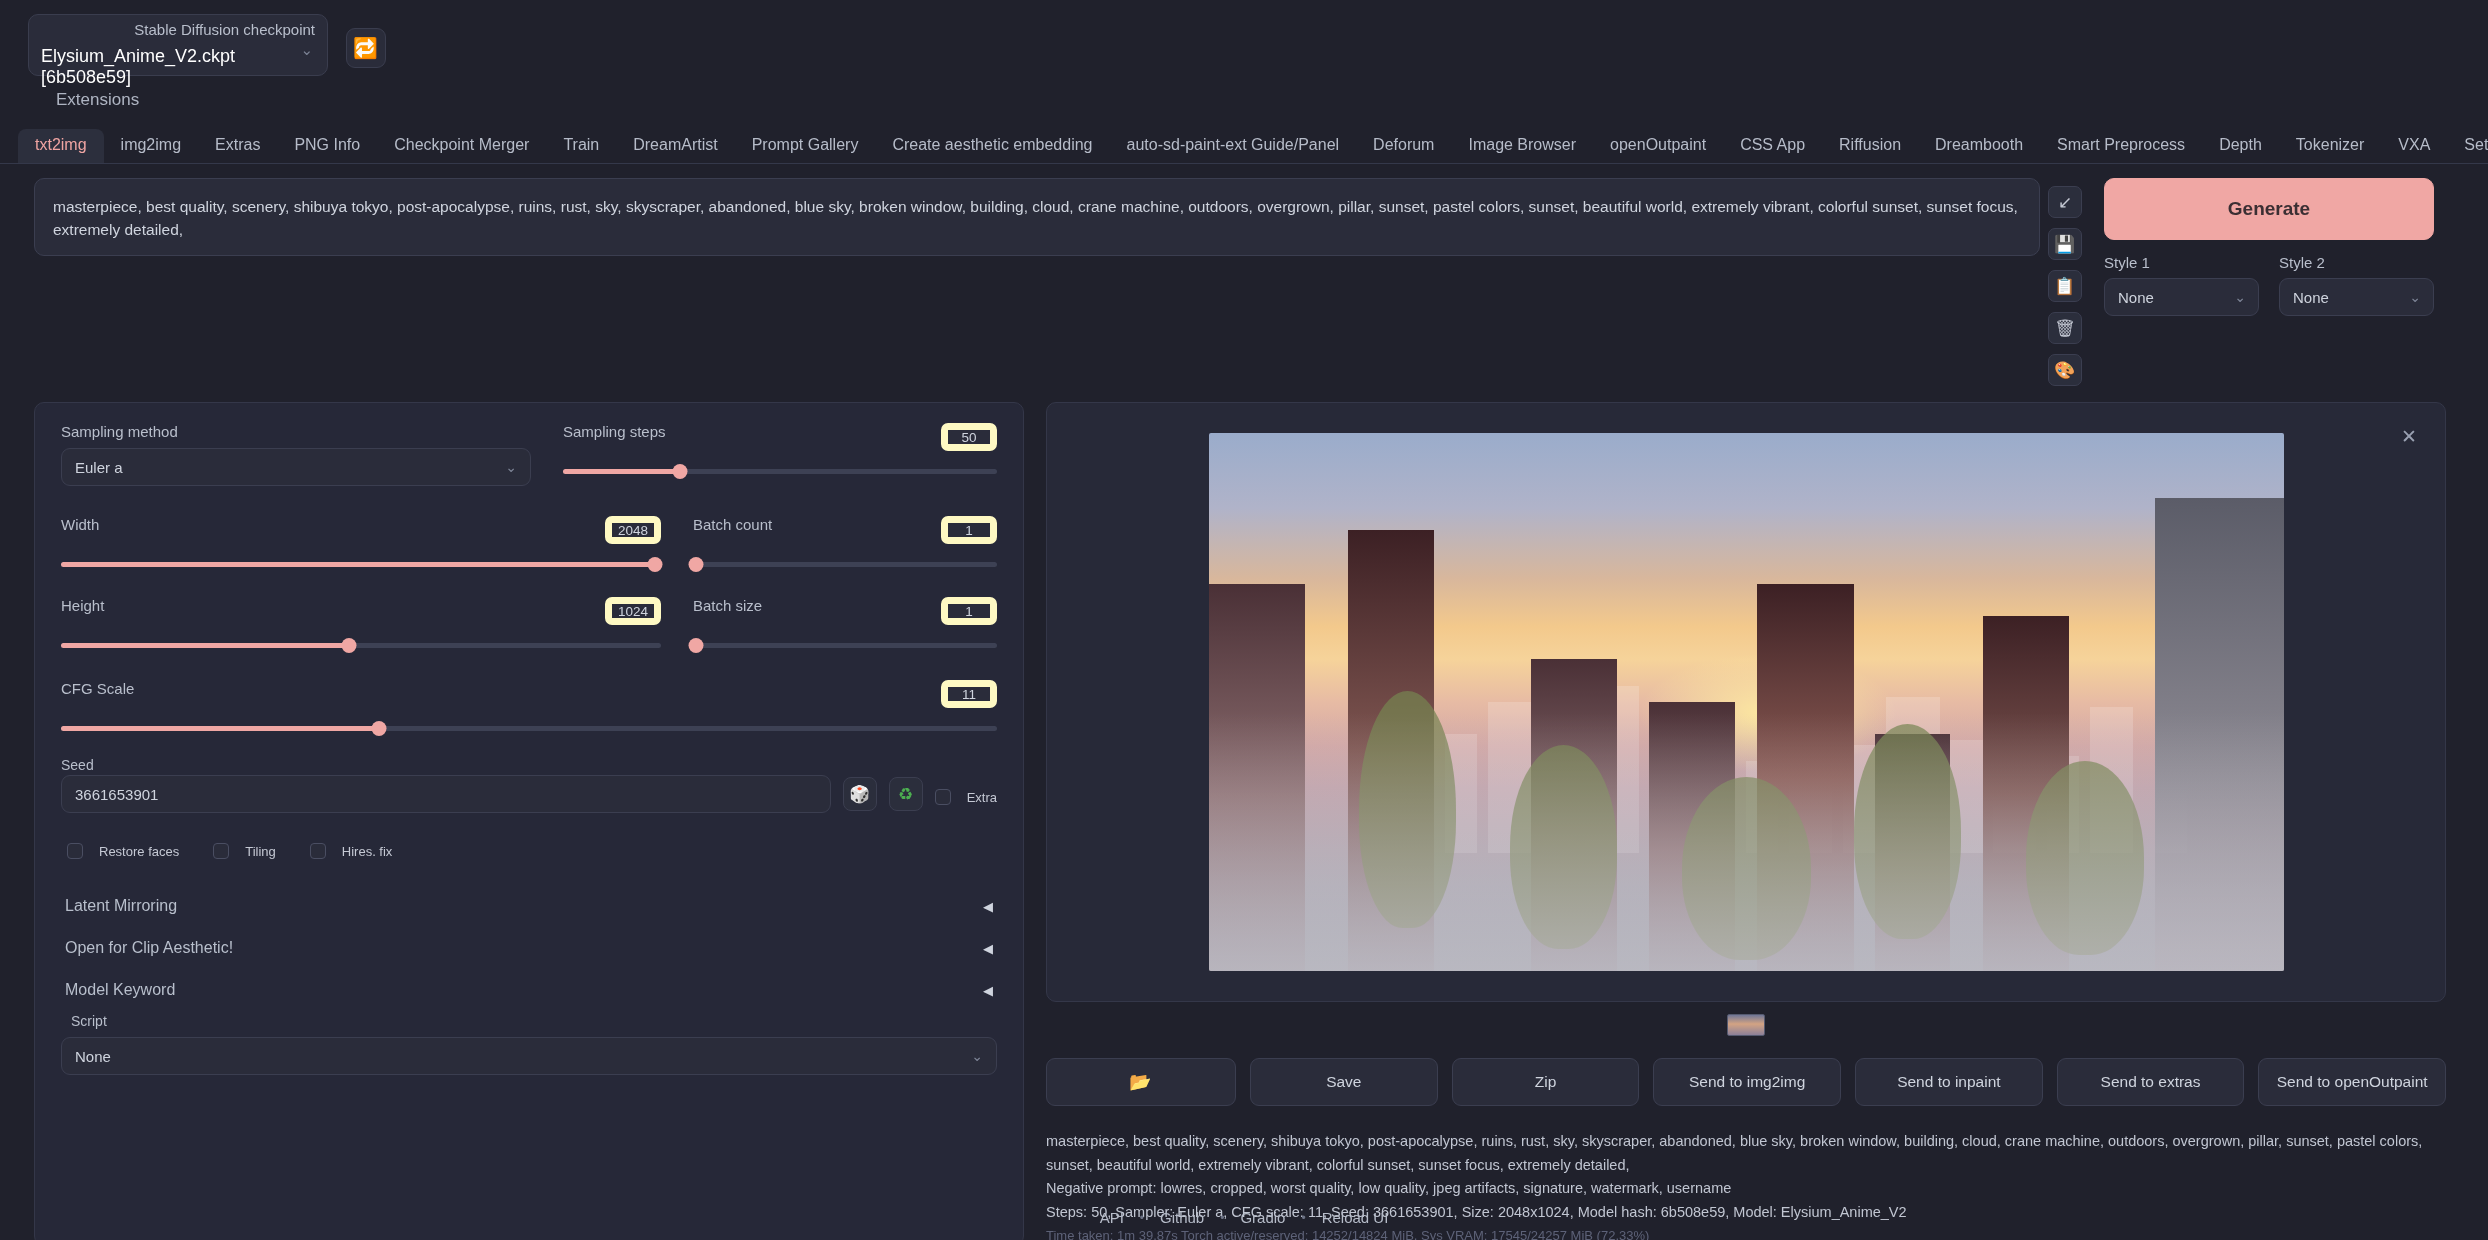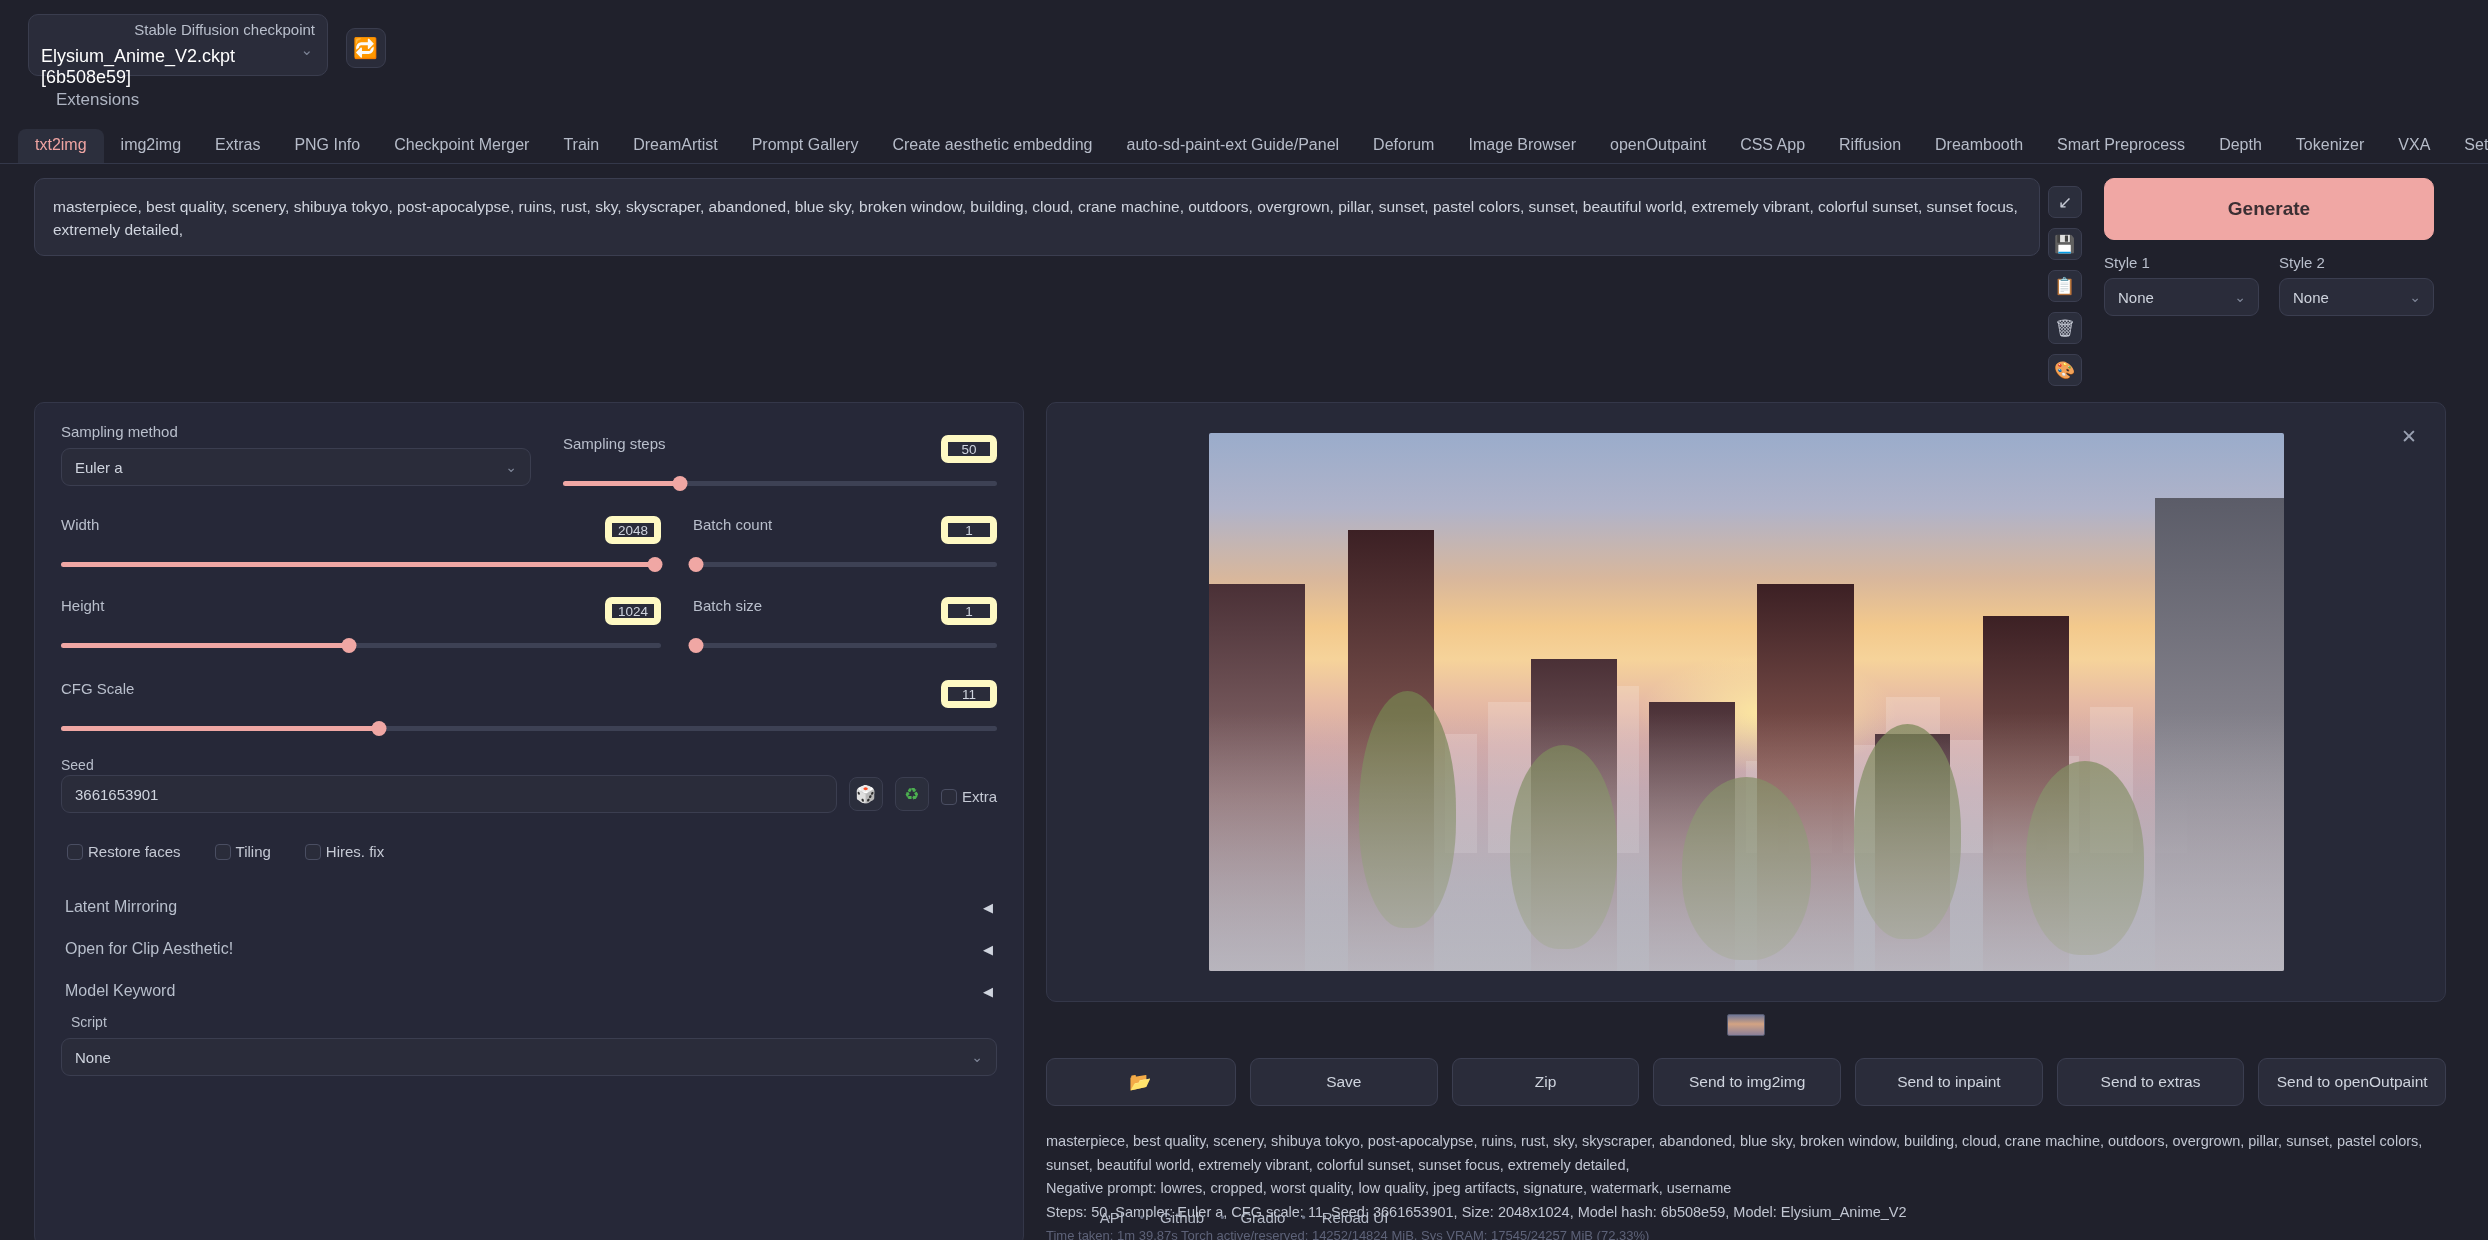--- a/index.html
+++ b/index.html
@@ -81,21 +81,21 @@
   }
   .style-sel .chev { position:absolute; right:12px; color:#7d8496; font-size:14px; }
 
   
   .main { display:flex; padding:16px 0 0 0; }
   .left-panel {
     width:990px; margin-left:34px;
     background:#262838; border:1px solid #343749; border-radius:10px;
     padding:20px 26px 28px 26px;
   }
-  .row2 { display:flex; gap:32px;align-items:flex-end; }
+  .row2 { display:flex; gap:32px; }
   .fieldlabel { font-size:15px; color:#b9bfcc; margin-bottom:8px; }
 
   .select-box {
     position:relative; height:38px; background:#2a2c3a; border:1px solid #3b3e50;
     border-radius:9px; font-size:15px; color:#cfd4de;
     display:flex; align-items:center; padding-left:13px;
   }
   .select-box .chev { position:absolute; right:13px; color:#7d8496; font-size:14px; }
 
   .slider-head { display:flex; align-items:flex-start; justify-content:space-between; }
@@ -116,21 +116,21 @@
   .seed-input {
     height:38px; background:#2a2c3a; border:1px solid #3b3e50; border-radius:9px;
     font-size:15px; color:#cfd4de; display:flex; align-items:center; padding-left:13px;
   }
   .seed-lbl { font-size:14px; color:#b9bfcc; margin-bottom:2px; }
   .icon-btn {
     width:34px; height:34px; background:#2b2e3c; border:1px solid #3b3e50;
     border-radius:8px; display:flex; align-items:center; justify-content:center;
     font-size:17px; margin-bottom:2px;
   }
-  .chk { display:flex; align-items:center; gap:5px; font-size:15px; color:#c5c9d4; }
+  .chk { display:flex; align-items:center; gap:16px; font-size:13px; color:#c5c9d4; }
   .cbox { width:16px; height:16px; border:1px solid #4a4e62; border-radius:4px; background:#2a2c3a; }
 
   .checkrow { display:flex; gap:34px; margin-top:30px; padding-left:6px; }
 
   .accordion { margin-top:26px; }
   .acc-item {
     display:flex; align-items:center; justify-content:space-between;
     font-size:16px; color:#b8bfcc; padding:12px 4px 12px 4px;
   }
   .acc-caret { color:#cfd4de; font-size:13px; }

